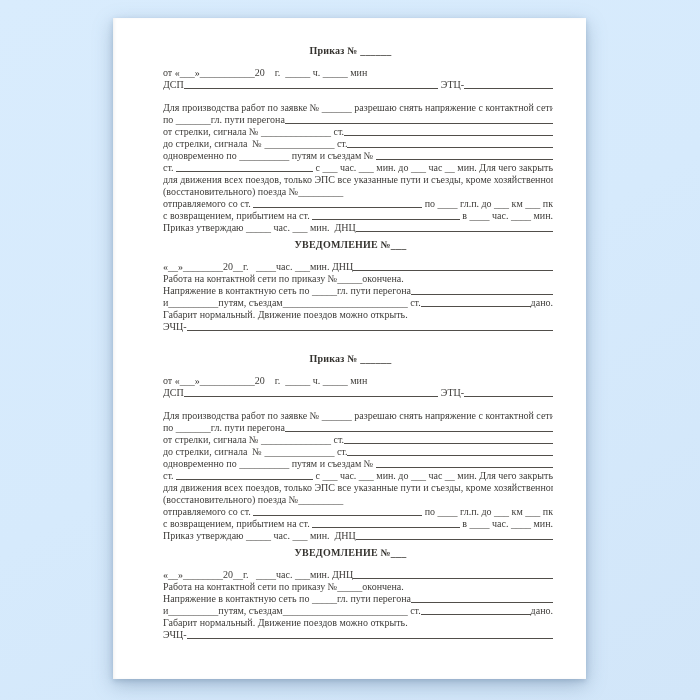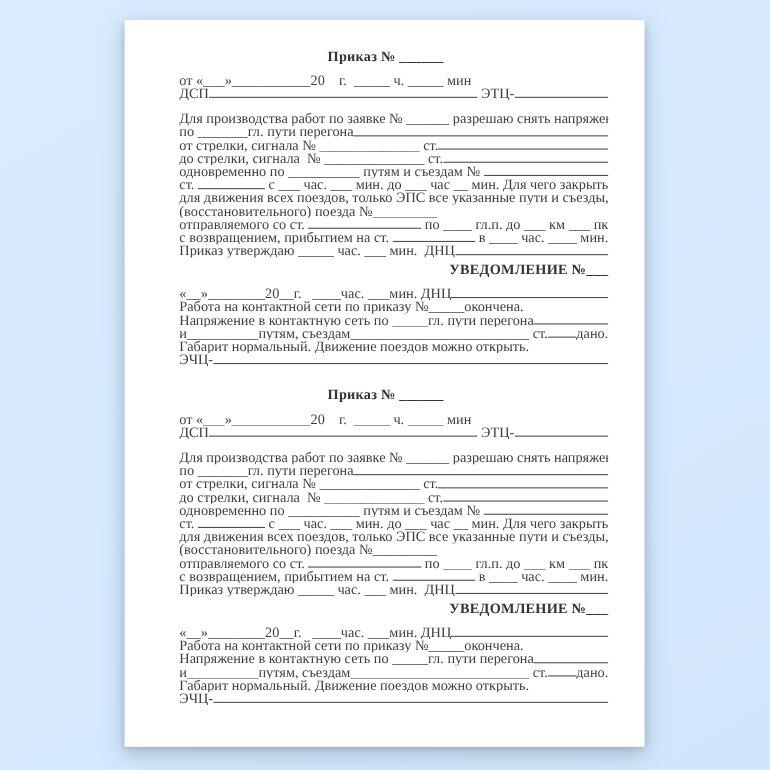--- a/index.html
+++ b/index.html
@@ -17,37 +17,37 @@
   .sheet {
     position: absolute;
     left: 113px;
     top: 18px;
     width: 473px;
     height: 661px;
     box-sizing: border-box;
     padding: 27px 33px 18px 35px;
     background: #ffffff;
     color: #3e3c39;
-    font-size: 13px;
+    font-size: 10px;
     line-height: 12px;
     overflow: hidden;
     box-shadow: 0 6px 18px rgba(88, 118, 150, 0.40),
                 0 2px 5px rgba(88, 118, 150, 0.28),
                 inset 2px 0 4px -2px rgba(0,0,0,0.10);
   }
   .title {
     font-weight: bold;
     text-align: center;
     white-space: pre;
     color: #35332f;
     letter-spacing: 0.2px;
   }
   .title.order { margin: 20px 0 10px 0; }
   .title.order.first { margin-top: 0; }
-  .title.notice { margin: 5px 0 10px 0; text-align: right; }
+  .title.notice { margin: 5px 0 10px 0; }
   .line {
     display: flex;
     align-items: baseline;
     white-space: pre;
     overflow: hidden;
     margin-left: 15px;
   }
   .line .seg { flex: 0 0 auto; white-space: pre; }
   .line .fill {
     flex-grow: 1;

